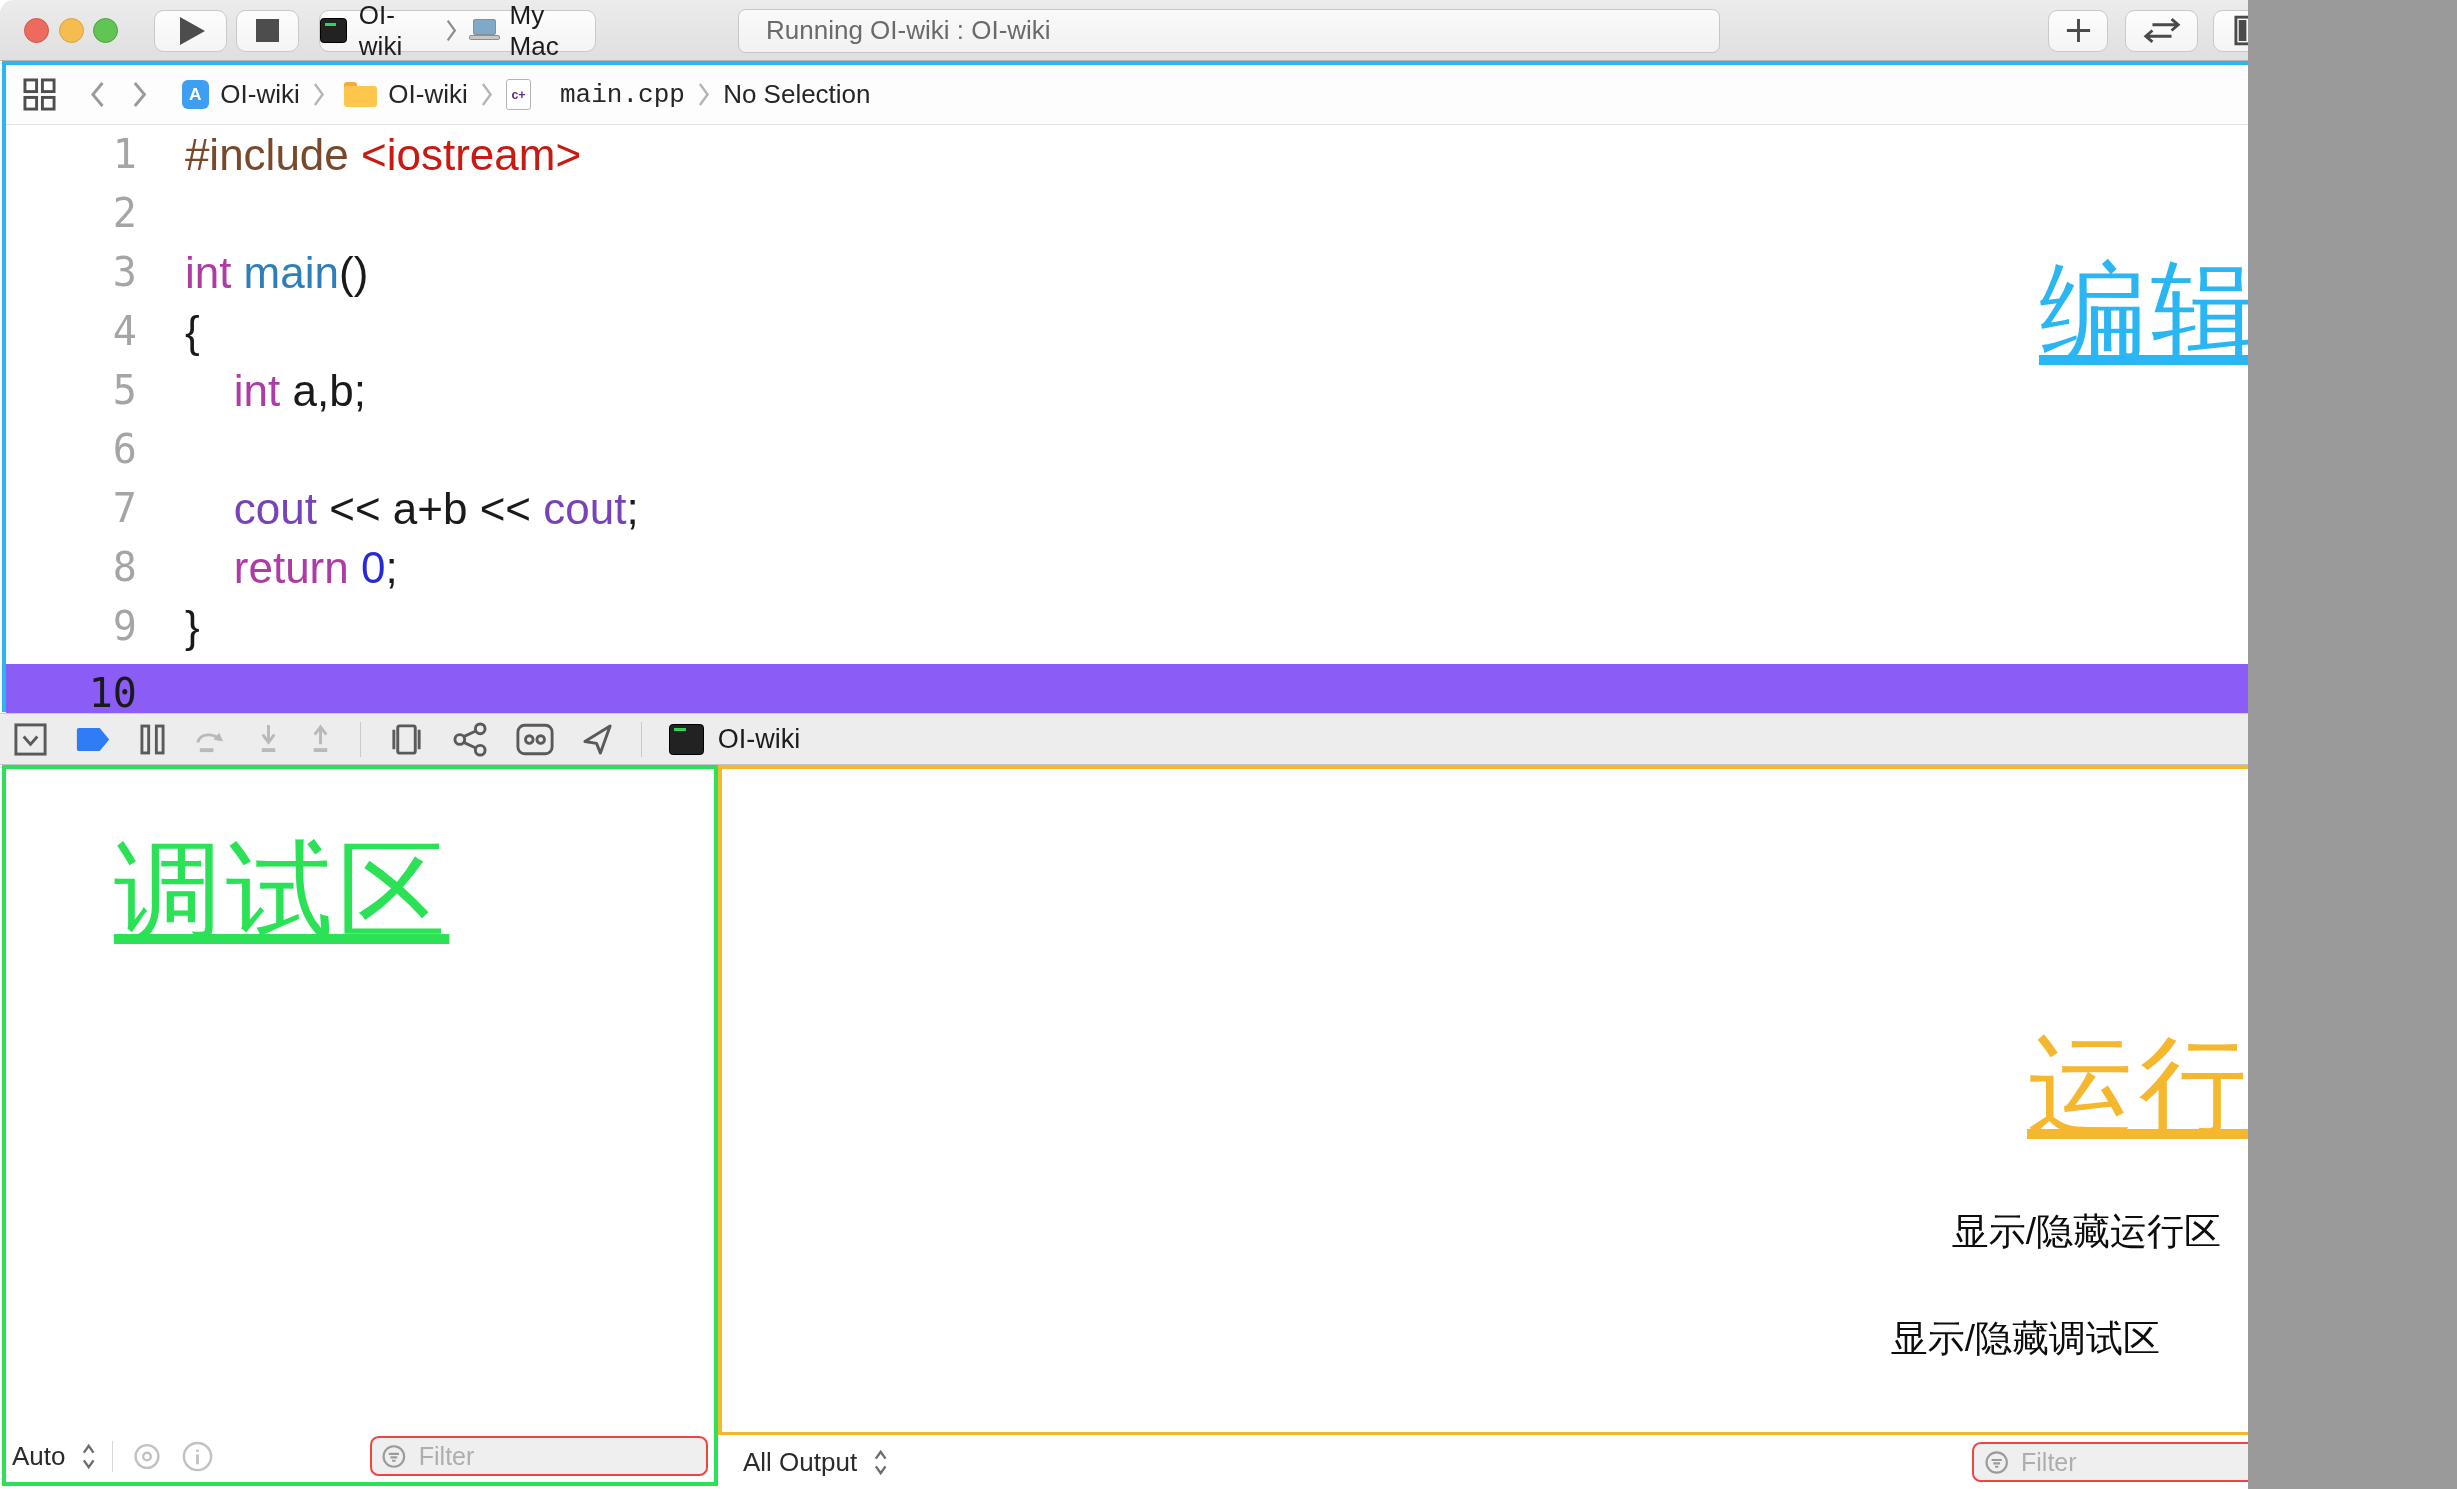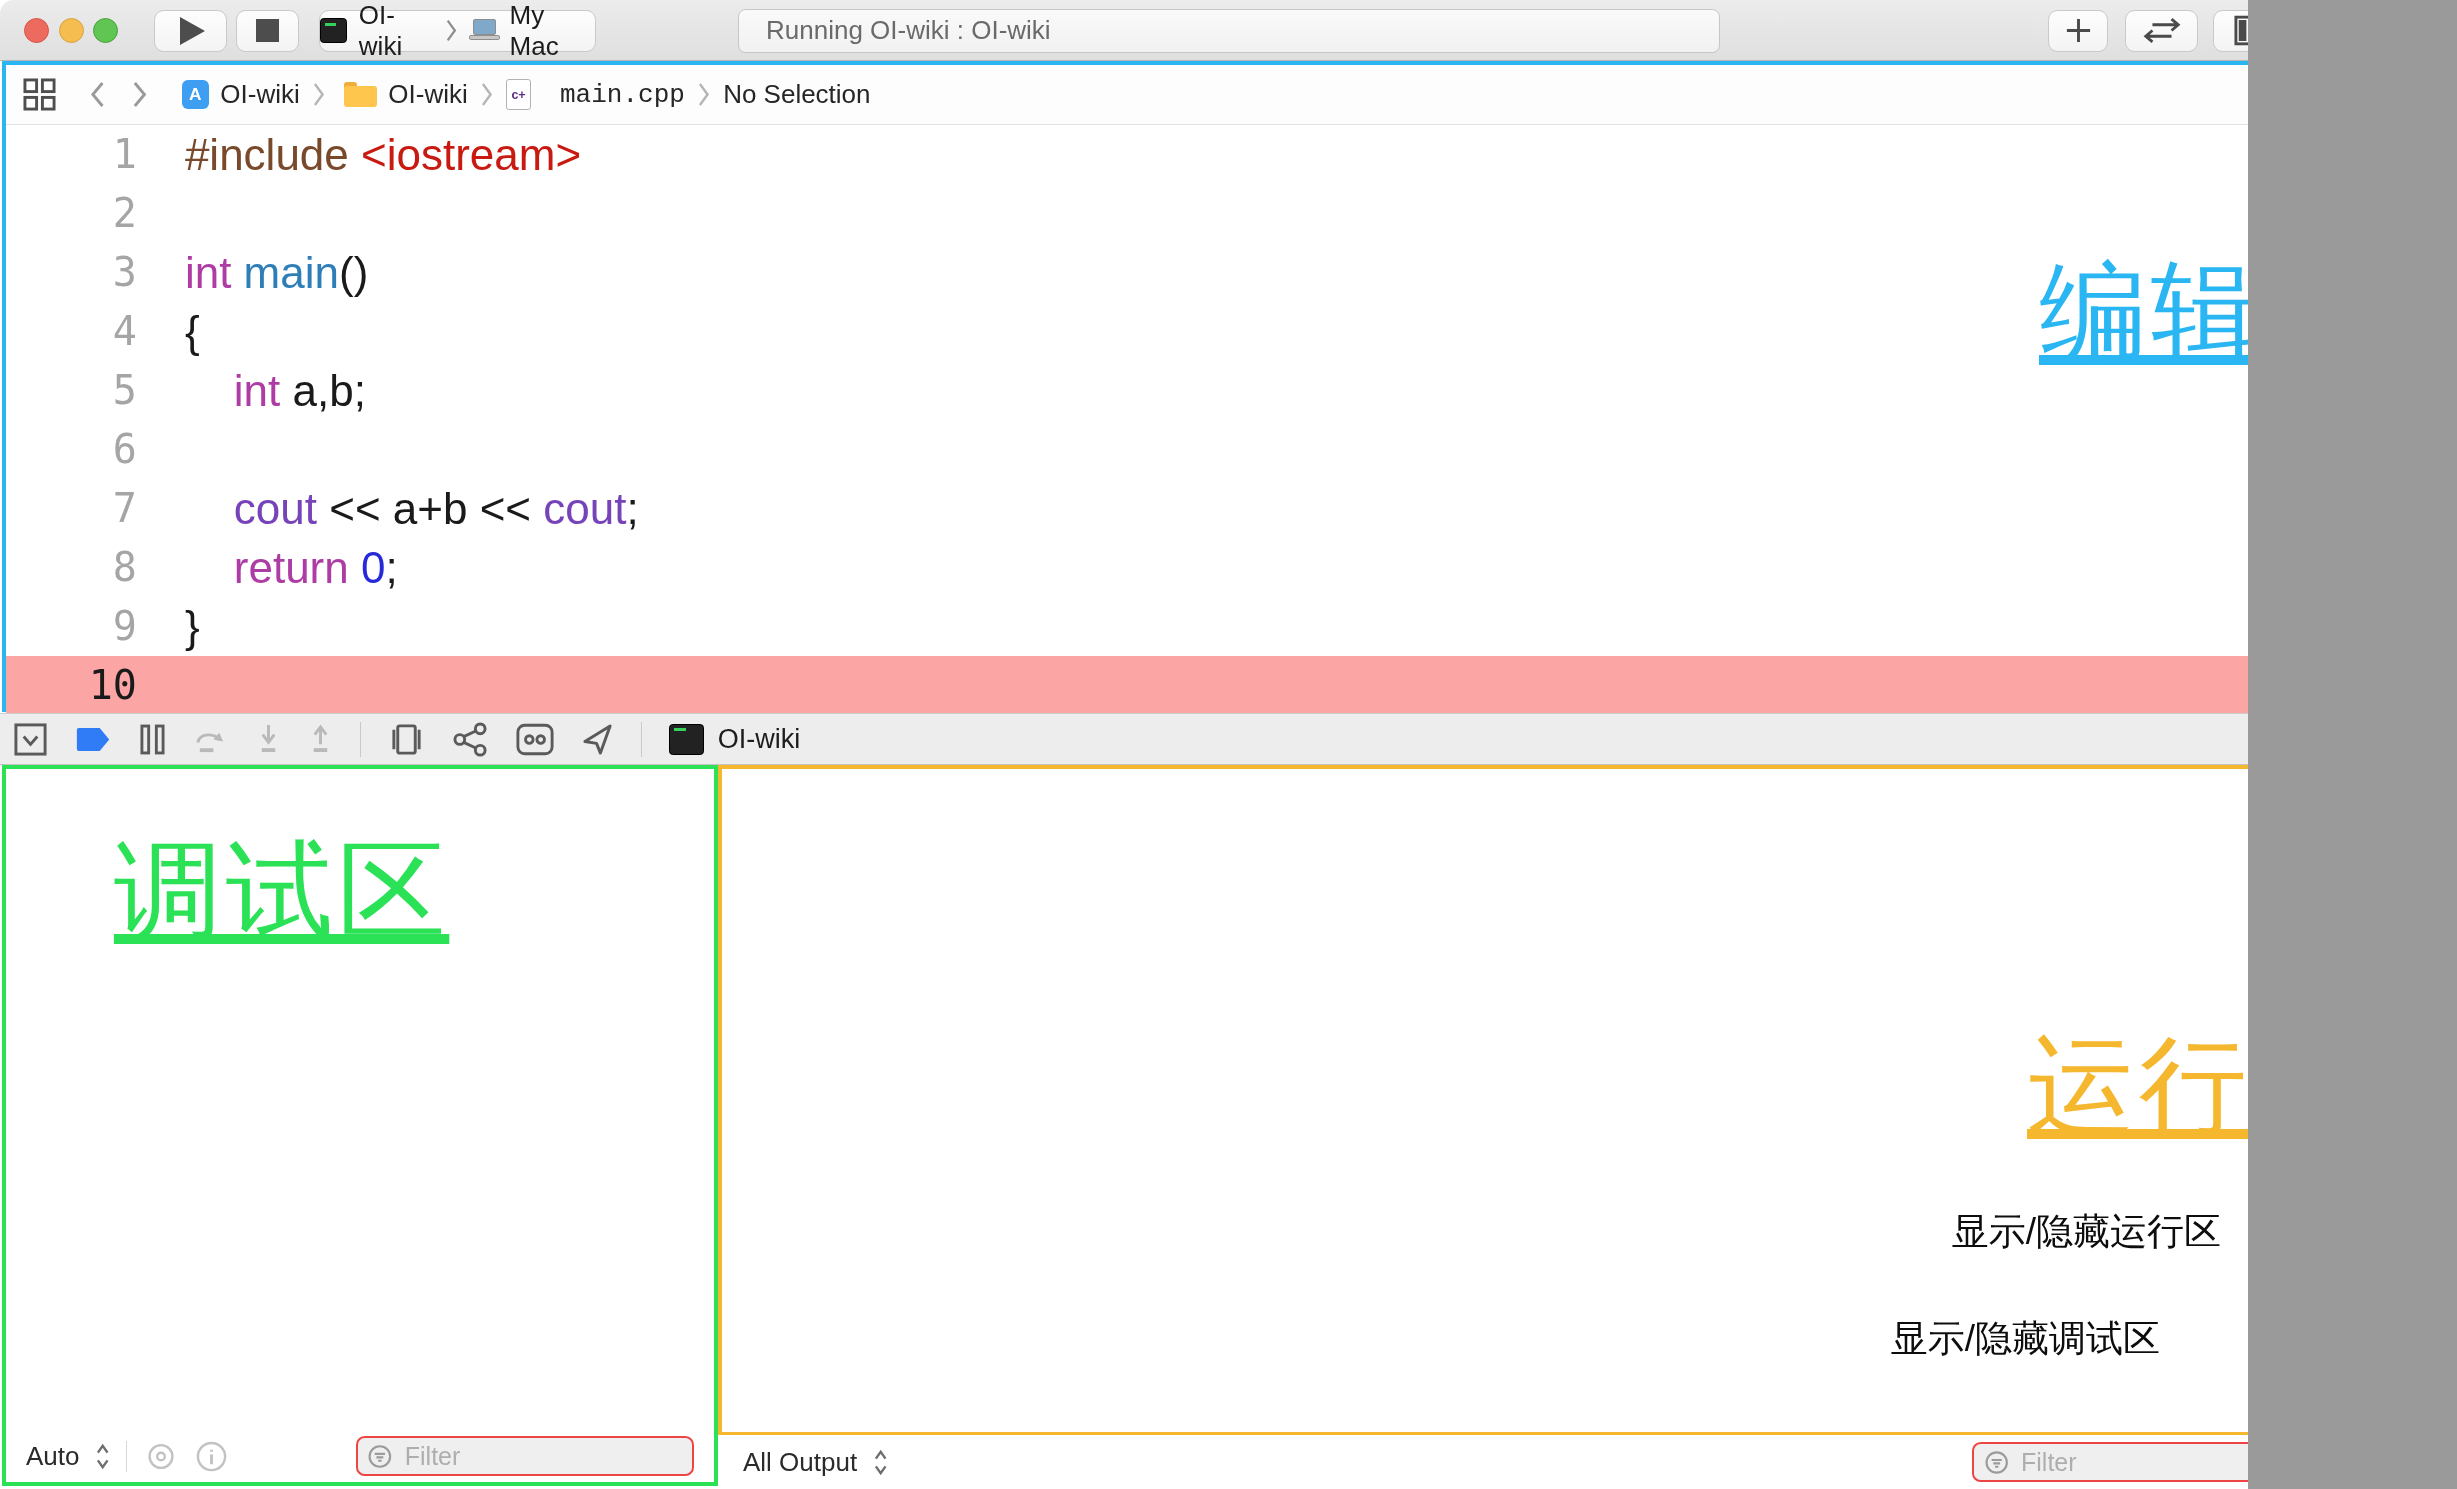--- a/index.html
+++ b/index.html
@@ -43,40 +43,40 @@
   .folder-ic .tab{position:absolute;left:0;top:0;width:13.4px;height:7.7px;background:#f0ad3a;border-radius:2.9px 2.9px 0 0;}
   .folder-ic .body{position:absolute;left:0;top:3.8px;width:33px;height:21px;background:#ffc64d;border-radius:2.9px;}
   .proj-ic{width:27px;height:29px;background:#3e9ef2;border-radius:5.8px;display:flex;align-items:center;justify-content:center;}
   .proj-ic b{color:#fff;font-size:17.3px;font-weight:700;}
   .cpp-ic{width:25px;height:31px;background:#fff;border:1.9px solid #b3b3b3;border-radius:2.9px;display:flex;align-items:center;justify-content:center;}
   .cpp-ic span{font-size:12.5px;color:#5d2f86;font-weight:700;}
 
   
   .code-area{position:relative;}
   .code-line{display:flex;height:59px;}
-  .code-line.active{background:#fca5a5;}
+  .code-line.active{background:#8b5cf6;margin-top:8px;}
   .ln{width:131px;text-align:right;font-family:"DejaVu Sans Mono",monospace;font-size:40px;line-height:59px;color:#a5a5a5;}
   .code-line.active .ln{color:#1a1a1a;}
   .codetxt{font-family:"DejaVu Sans Mono",monospace;font-size:44px;line-height:59px;font-weight:500;white-space:pre;padding-left:48px;color:#000;}
   .tok-pre{color:#78492a;} .tok-str{color:#c81a10;} .tok-kw{color:#ad3da4;}
   .tok-type{color:#4345c9;} .tok-fn{color:#2e7eb8;} .tok-std{color:#7743b8;}
   .tok-num{color:#272ad8;} .tok-plain{color:#1a1a1a;}
 
   
   .dbg-toolbar{position:absolute;left:0;top:713px;width:2457px;height:52px;background:#ededed;
     border-top:1px solid #cfcfcf;border-bottom:1px solid #c4c4c4;display:flex;align-items:center;padding:0 13.4px;gap:27px;}
   .dbg-toolbar .vdiv{height:35px;background:#c9c9c9;}
   .dbg-target{display:flex;align-items:center;gap:13.4px;}
   .dbg-target .term-ic{width:35px;height:31px;}
   .dbg-target span{font-size:27px;color:#1c1c1c;}
 
   
   .vars-pane{position:absolute;left:1.9px;top:765px;width:716px;height:721px;border:4.8px solid var(--green);background:#fff;}
   .console-pane{position:absolute;left:718px;top:765px;width:1738px;height:671px;border:4.8px solid var(--orange);background:#fff;}
-  .vars-bar{position:absolute;left:0;bottom:0;width:100%;height:52px;display:flex;align-items:center;padding:0 20px;gap:15.4px;background:#fff;}
+  .vars-bar{position:absolute;left:0;bottom:0;width:100%;height:52px;display:flex;align-items:center;padding:0 6px;gap:15.4px;background:#fff;}
   .small-txt{font-size:26px;color:#2b2b2b;}
   .filter-field{height:40px;background:#efefef;border:2px solid #ef4444;border-radius:8.6px;display:flex;align-items:center;padding:0 9.6px;gap:9.6px;}
   .filter-field input{border:none;background:transparent;outline:none;font-size:25px;color:#444;width:100%;}
   .filter-field input::placeholder{color:#aeaeae;}
   .console-bar{position:absolute;left:718px;top:1435px;width:1740px;height:54px;background:#fff;display:flex;align-items:center;padding:0 9.6px 0 25px;gap:15.4px;}
   .toggle-btn{width:29px;height:35px;border:2.9px solid #2f7cf6;border-radius:4.8px;position:relative;background:#fff;}
   .toggle-btn .fill{position:absolute;top:1.9px;bottom:1.9px;width:9.6px;background:#2f7cf6;}
   .toggle-btn .fill.left{left:1.9px;} .toggle-btn .fill.right{right:1.9px;}
 
   

